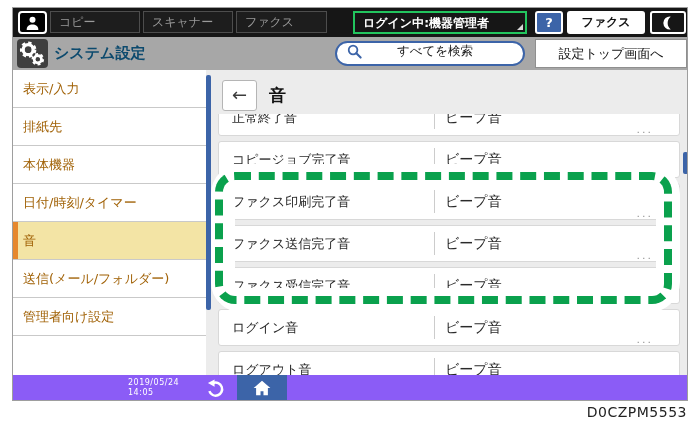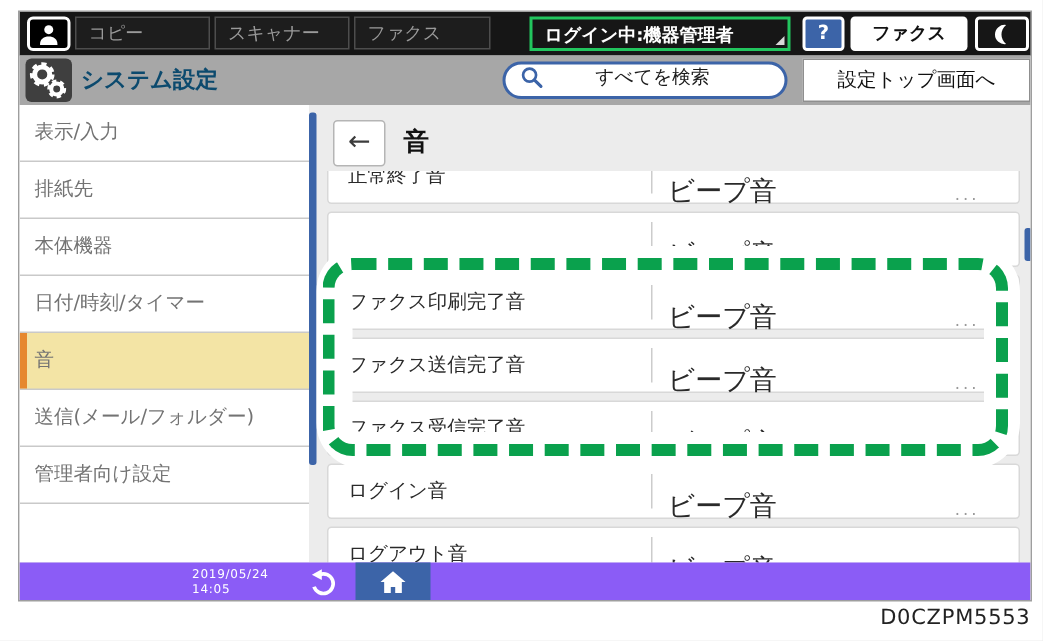--- a/index.html
+++ b/index.html
@@ -26,35 +26,35 @@
   .gear-badge{position:absolute;left:4px;top:2px;width:31px;height:29px;background:#3f3f3f;border-radius:4px;}
   .app-title{position:absolute;left:41px;top:0;height:33px;line-height:33px;font-size:15px;font-weight:600;color:#0c4a6e;}
   .search-pill{position:absolute;left:322px;top:4px;width:190px;height:25px;background:#fff;border:2px solid var(--accent);border-radius:14px;box-sizing:border-box;display:flex;align-items:flex-start;}
   .search-pill svg{margin-left:9px;flex:0 0 auto;}
   .search-text{flex:1;text-align:center;font-size:12.5px;color:#1a1a1a;padding-right:16px;}
   .top-screen-btn{position:absolute;left:522px;top:2px;width:152px;height:29px;background:#fff;border:1px solid #8f8f8f;font-size:13px;color:#111;text-align:center;line-height:27px;box-sizing:border-box;}
 
   
   .body{position:absolute;left:0;top:62px;width:100%;height:305px;overflow:hidden;background:#ececec;}
   .sidebar{position:absolute;left:0;top:0;width:193px;height:100%;background:#fff;overflow:hidden;}
-  .side-item{min-height:38px;border-bottom:1px solid #c9c9c9;display:flex;align-items:center;padding:7px 8px 7px 10px;box-sizing:border-box;font-size:13px;line-height:19px;color:#737373;position:relative;background:#fff;}
+  .side-item{min-height:38px;border-bottom:1px solid #c9c9c9;display:flex;align-items:center;padding:7px 8px 7px 10px;box-sizing:border-box;font-size:13px;line-height:19px;color:#a16207;position:relative;background:#fff;}
   .side-item.selected{background:var(--selected-bg);}
   .side-item.selected::before{content:"";position:absolute;left:0;top:0;bottom:0;width:5px;background:var(--selected-bar);}
   .sidebar-sb{position:absolute;left:193px;top:5px;width:4.5px;height:235px;background:var(--accent);border-radius:2px;}
 
   .content{position:absolute;left:197px;top:0;right:0;height:100%;}
   .back-btn{position:absolute;left:12px;top:10px;width:35px;height:31px;background:#fff;border:1px solid #b5b5b5;border-radius:3px;font-size:18px;color:#3c3c3c;text-align:center;line-height:28px;box-sizing:border-box;}
   .page-title{position:absolute;left:59px;top:10px;height:31px;line-height:31px;font-size:17px;font-weight:600;color:#111;}
   .rows{position:absolute;left:0;top:0;right:0;bottom:0;text-align:center;}
   .srow{position:absolute;left:8px;width:462px;height:37px;background:#fff;border:1px solid #d8d8d8;border-radius:3px;box-sizing:border-box;}
   .row-clip{position:absolute;left:0;top:44px;width:100%;height:23px;overflow:hidden;}
   .row-clip .srow{top:-15px;}
   .srow .lbl{position:absolute;left:13px;top:0;height:35px;line-height:35px;font-size:13px;color:#2a2a2a;white-space:nowrap;}
   .srow .vdiv{position:absolute;left:215px;top:6px;height:23px;width:1px;background:#ccc;}
-  .srow .val{position:absolute;left:226px;top:10px;height:35px;line-height:35px;font-size:18px;color:#2a2a2a;white-space:nowrap;}
+  .srow .val{position:absolute;left:226px;top:0;height:35px;line-height:35px;font-size:14px;color:#2a2a2a;white-space:nowrap;}
   .srow .more{position:absolute;right:26px;bottom:-1px;font-size:11px;color:#999;letter-spacing:2px;}
   .content-sb{position:absolute;left:473px;top:82px;width:4.5px;height:22px;background:var(--accent);border-radius:2px;}
 
   
   .callout-white{position:absolute;left:198px;top:94px;width:469px;height:148px;border:24px solid #fff;border-radius:30px;box-sizing:border-box;pointer-events:none;z-index:5;}
   .callout-green{position:absolute;left:202px;top:102px;width:457px;height:132px;border:8px dashed var(--green);border-radius:20px;box-sizing:border-box;pointer-events:none;z-index:6;}
 
   
   .footer{position:absolute;left:0;top:367px;width:100%;height:25px;background:#8b5cf6;}
   .clock{position:absolute;left:115px;top:3px;font-size:8px;line-height:9.5px;color:#fff;letter-spacing:0.5px;}
@@ -145,20 +145,21 @@
       <div class="rows">
           <div class="row-clip">
             <div class="srow">
               <span class="lbl">正常終了音</span>
               <span class="vdiv"></span>
               <span class="val">ビープ音</span>
               <span class="more">...</span>
             </div>
           </div>
           <div class="srow" style="top: 71px;">
+            <span class="lbl">コピージョブ完了音</span>
             <span class="vdiv"></span>
             <span class="val">ビープ音</span>
             <span class="more">...</span>
           </div>
           <div class="srow" style="top: 113px;">
             <span class="lbl">ファクス印刷完了音</span>
             <span class="vdiv"></span>
             <span class="val">ビープ音</span>
             <span class="more">...</span>
           </div>

